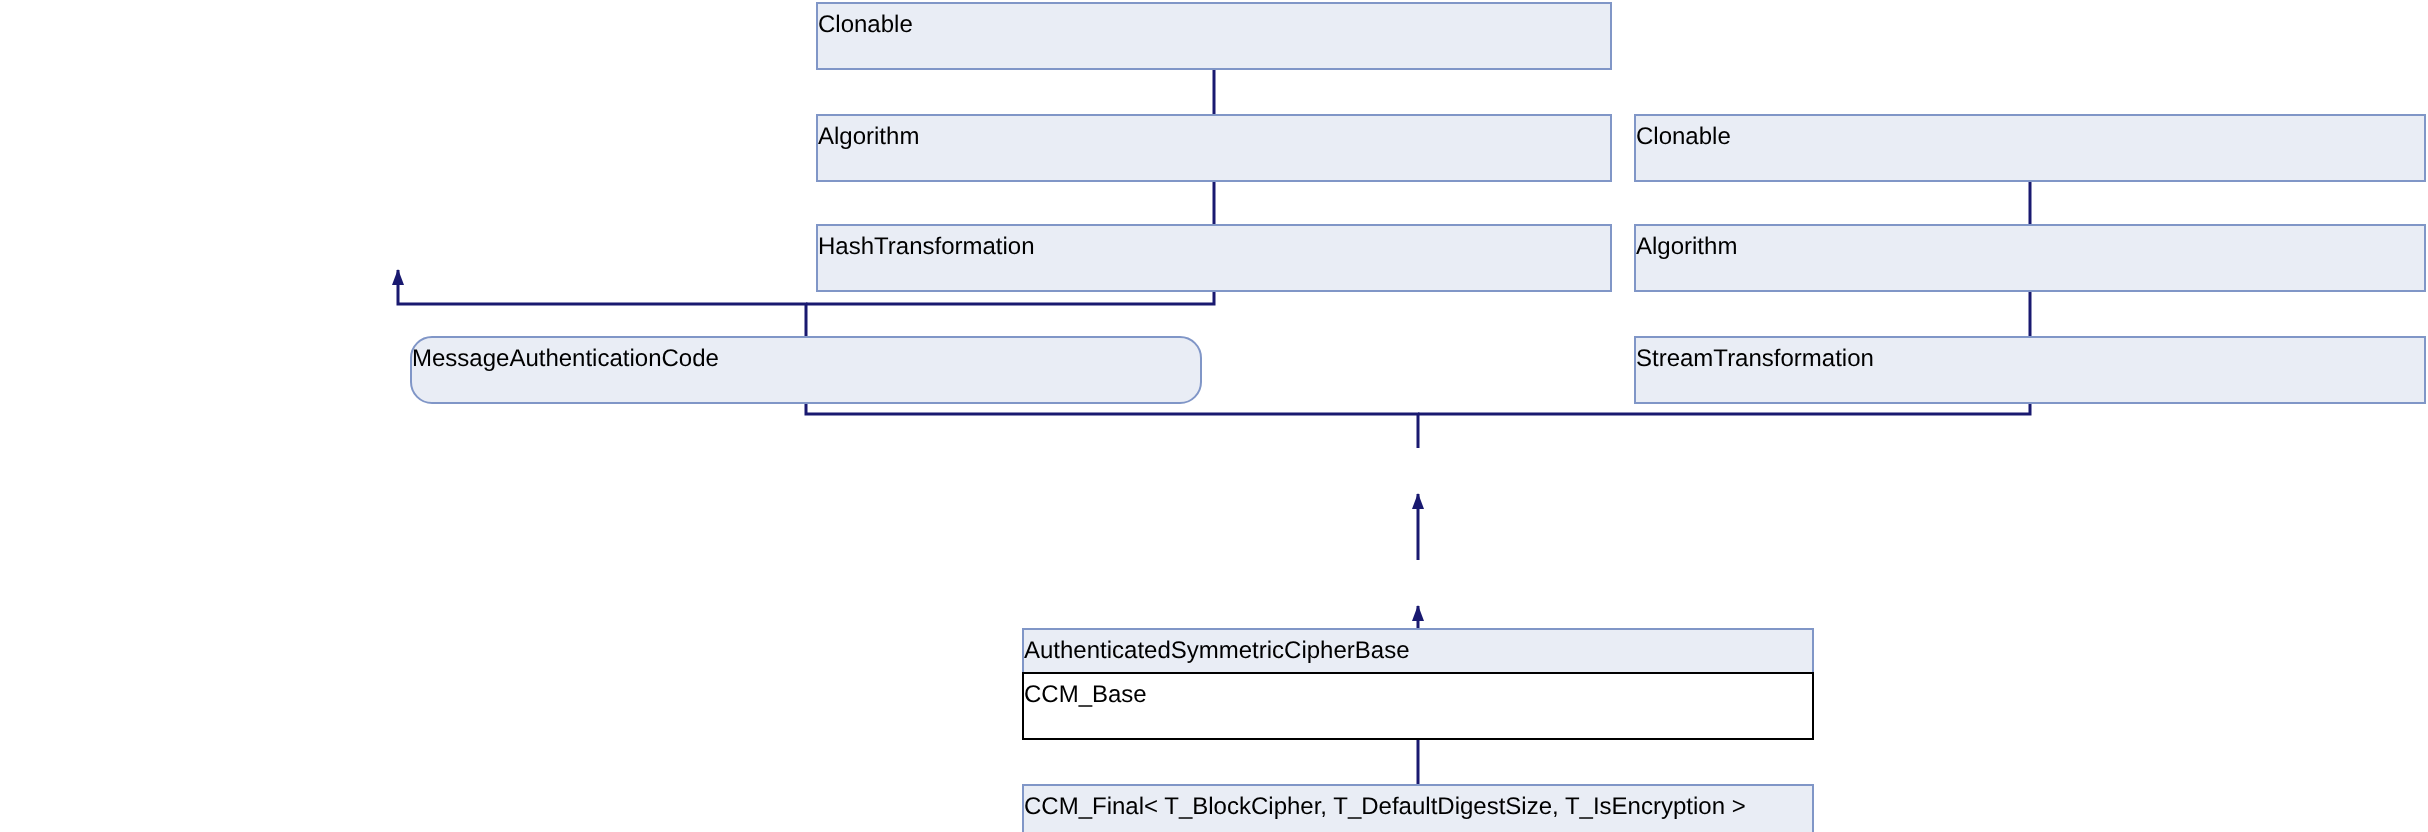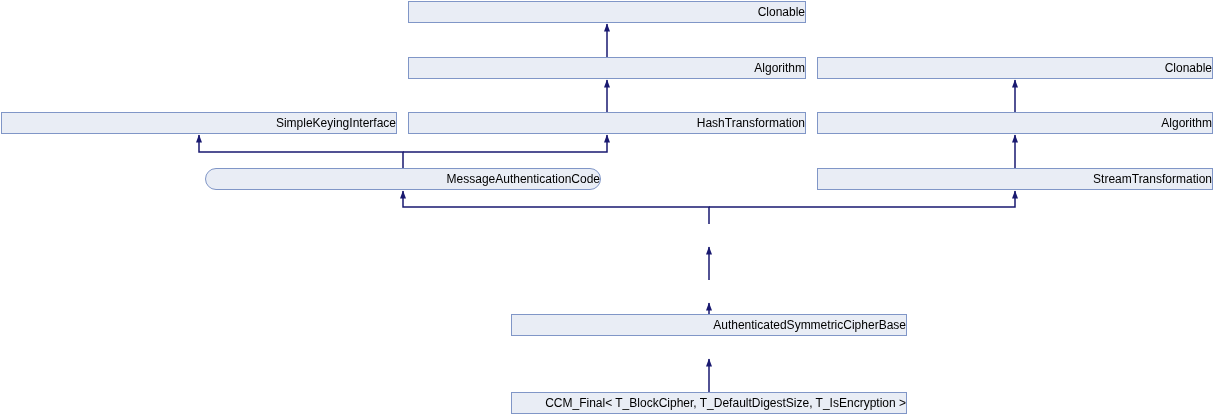--- a/index.html
+++ b/index.html
@@ -27,30 +27,29 @@
     width: 1214px; height: 416px;
   }
   .edge {
     stroke: var(--edge);
     stroke-width: 1.5;
     fill: none;
   }
   .arrowhead-shape { fill: var(--edge); }
   .node {
     position: absolute;
-    height: 22px;
+    height: 34px;
     border: 1px solid var(--node-border);
     background: var(--node-fill);
     color: var(--text);
     font-size: 12px;
     line-height: 20px;
-    text-align: right;
+    text-align: left;
     white-space: nowrap;
     cursor: pointer;
-    padding-left: 10px;
   }
   .node.highlight {
     border-color: var(--highlight-border);
     background: var(--highlight-fill);
     cursor: default;
   }
 </style>
 </head>
 <body>
 
@@ -74,29 +73,29 @@
     <path class="edge" d="M709 336 V303" marker-end="url(#arrowhead)"></path>
     <path class="edge" d="M709 392 V359" marker-end="url(#arrowhead)"></path>
   </svg>
 
   <div class="node" style="left:408px; top:1px; width:398px;">Clonable</div>
 
   <div class="node" style="left:408px; top:57px; width:398px;">Algorithm</div>
 
   <div class="node" style="left:817px; top:57px; width:396px;">Clonable</div>
 
-  <div class="node" style="left:1px; top:112px; width:396px;">SimpleKeyingInterface</div>
 
   <div class="node" style="left:408px; top:112px; width:398px;">HashTransformation</div>
 
   <div class="node" style="left:817px; top:112px; width:396px;">Algorithm</div>
 
   <div class="node" style="left:205px; top:168px; width:396px;border-radius:11px;">MessageAuthenticationCode</div>
 
   <div class="node" style="left:817px; top:168px; width:396px;">StreamTransformation</div>
 
 
   <div class="node" style="left:511px; top:280px; width:396px;margin-top:34px;">AuthenticatedSymmetricCipherBase</div>
 
+  <div class="node highlight" style="left:511px; top:336px; width:396px;">CCM_Base</div>
 
   <div class="node" style="left:511px; top:392px; width:396px;">CCM_Final&lt; T_BlockCipher, T_DefaultDigestSize, T_IsEncryption &gt;</div>
 
 </div>
 
 </body></html>

